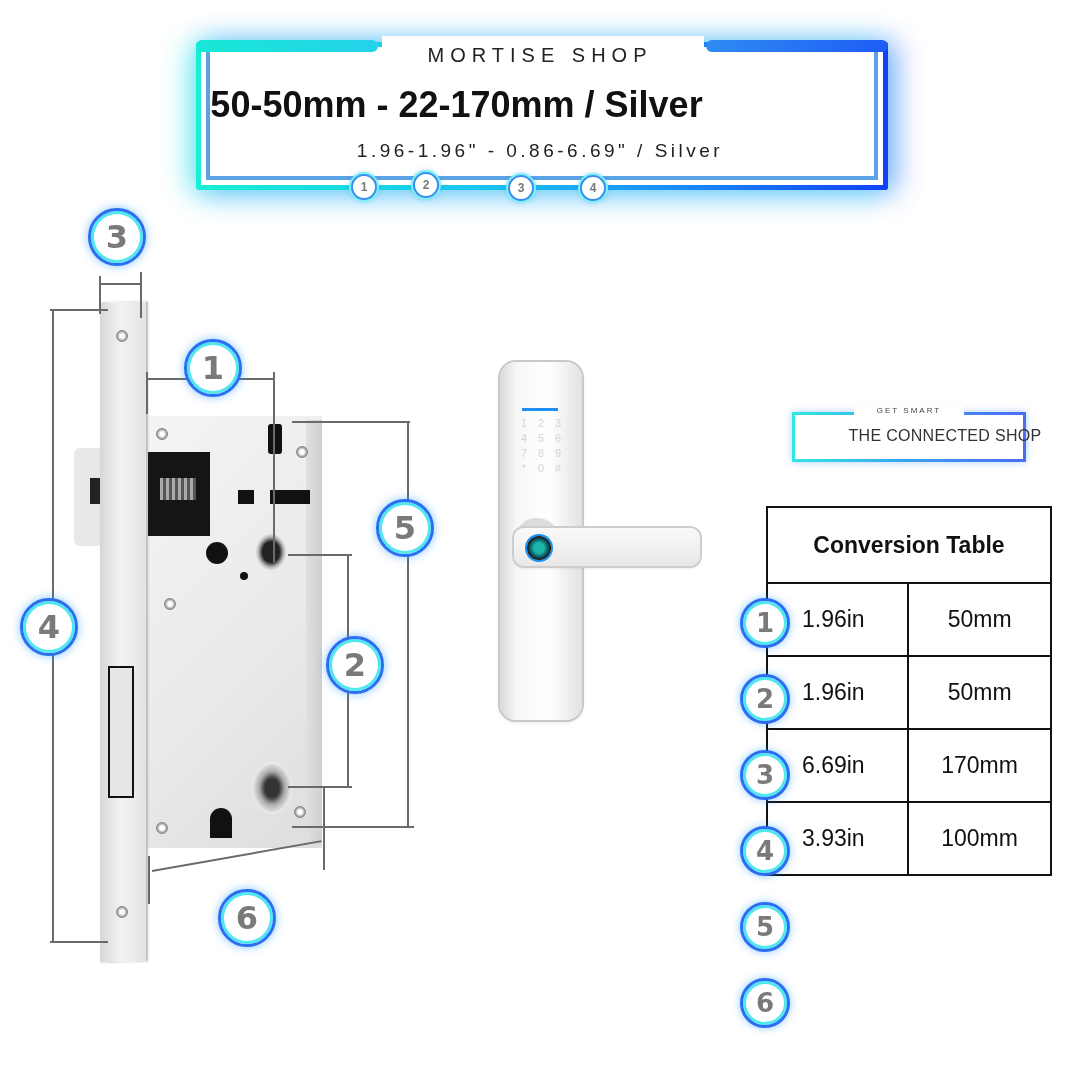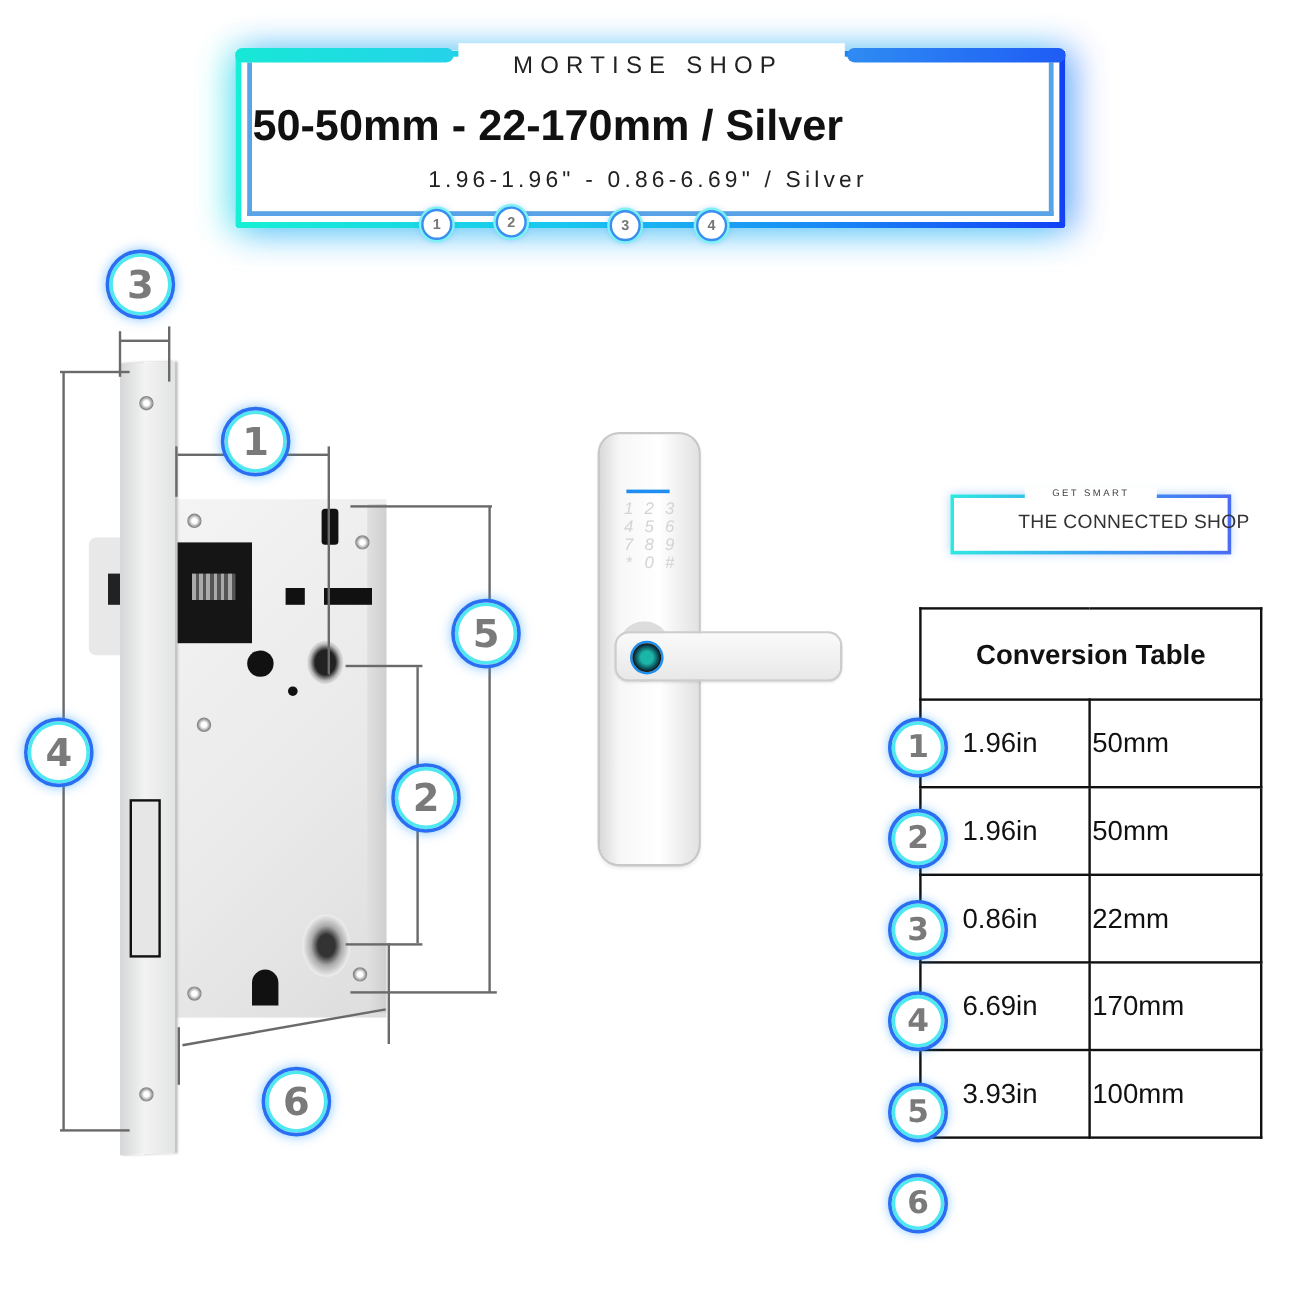--- a/index.html
+++ b/index.html
@@ -44,39 +44,39 @@
   .keyhole { position:absolute; left:210px; top:808px; width:22px; height:30px; background:#111; border-radius:11px 11px 0 0; }
   .deadbolt-frame { position:absolute; left:108px; top:666px; width:22px; height:128px; border:2px solid #111; background:#e6e6e6; }
   .screw { position:absolute; width:10px; height:10px; border-radius:50%; background:radial-gradient(#fff 30%,#999 70%); border:1px solid #888; }
 
   
   .dim { position:absolute; background:#6a6a6a; }
 
   
   .lock-panel { position:absolute; left:500px; top:362px; width:82px; height:358px; border-radius:16px; background:linear-gradient(90deg,#d9d9d9,#f7f7f7 20%,#ffffff 60%,#e2e2e2); box-shadow:0 0 0 2px #c8c8c8, 0 2px 4px rgba(0,0,0,0.15); }
   .lock-led { position:absolute; left:522px; top:408px; width:36px; height:3px; background:#1f8ef0; }
-  .keypad { position:absolute; left:515px; top:416px; width:52px; font-size:14px; color:#d4d4d4; line-height:15px; text-align:center;font-style:italic; }
+  .keypad { position:absolute; left:515px; top:416px; width:52px; font-size:11px; color:#d4d4d4; line-height:15px; text-align:center; }
   .keypad span { display:inline-block; width:17px; }
   .rose { position:absolute; left:516px; top:518px; width:42px; height:50px; border-radius:20px; background:#dcdcdc; }
   .handle { position:absolute; left:514px; top:528px; width:186px; height:38px; border-radius:10px; background:linear-gradient(180deg,#fafafa,#e8e8e8); box-shadow:0 0 0 2px #cdcdcd, 0 2px 3px rgba(0,0,0,0.15); }
   .fp { position:absolute; left:527px; top:536px; width:24px; height:24px; border-radius:50%; background:radial-gradient(#1bb6a8 30%,#0a3d4a 60%,#111 70%); box-shadow:0 0 0 2px #1a90f0; }
 
   
   .logo-frame { position:absolute; left:792px; top:412px; width:234px; height:50px; box-sizing:border-box; border:3px solid transparent;
       background: linear-gradient(#fff,#fff) padding-box, linear-gradient(90deg,#30e8e0,#3aa2f0 50%,#4b6cf2) border-box; box-shadow: 0 0 8px rgba(60,140,255,0.4); }
   .logo-gap { position:absolute; left:854px; top:406px; width:110px; height:12px; background:#fff; }
   .logo-kicker { position:absolute; left:792px; width:234px; top:406px; text-align:center; font-size:8px; letter-spacing:2px; color:#444; }
   .logo-text { position:absolute; left:792px; width:234px; top:427px; text-align:center; font-size:16px; color:#333; letter-spacing:0.3px;margin-left:36px; }
 
   
   .ctable { position:absolute; left:766px; top:506px; width:286px; border-collapse:collapse; }
   .ctable td, .ctable th { border:2.5px solid #111; height:73px; box-sizing:border-box; font-size:23px; color:#111; }
   .ctable th { height:76px; font-weight:bold; font-size:23px; text-align:center; }
   .ctable td.in { width:142px; text-align:left; padding-left:34px; }
-  .ctable td.mm { width:144px; text-align:left; }
+  .ctable td.mm { width:144px; text-align:center; }
 </style>
 </head>
 <body>
 
 <div>
   <div class="hdr-glow"></div>
   <div class="hdr-frame"></div>
   <div class="hdr-inner"></div>
   <div class="hdr-gap"></div>
   <div class="hdr-cap-l"></div>
@@ -170,24 +170,20 @@
   </tr>
   <tr>
         <td class="in">1.96in</td>
         <td class="mm">50mm</td>
       </tr>
   <tr>
         <td class="in">1.96in</td>
         <td class="mm">50mm</td>
       </tr>
   <tr>
-        <td class="in">0.86in</td>
-        <td class="mm">22mm</td>
-      </tr>
-  <tr>
         <td class="in">6.69in</td>
         <td class="mm">170mm</td>
       </tr>
   <tr>
         <td class="in">3.93in</td>
         <td class="mm">100mm</td>
       </tr>
 </tbody>
   </table>
 <div class="tbadge" style="left:740px;top:598px;">1</div>

